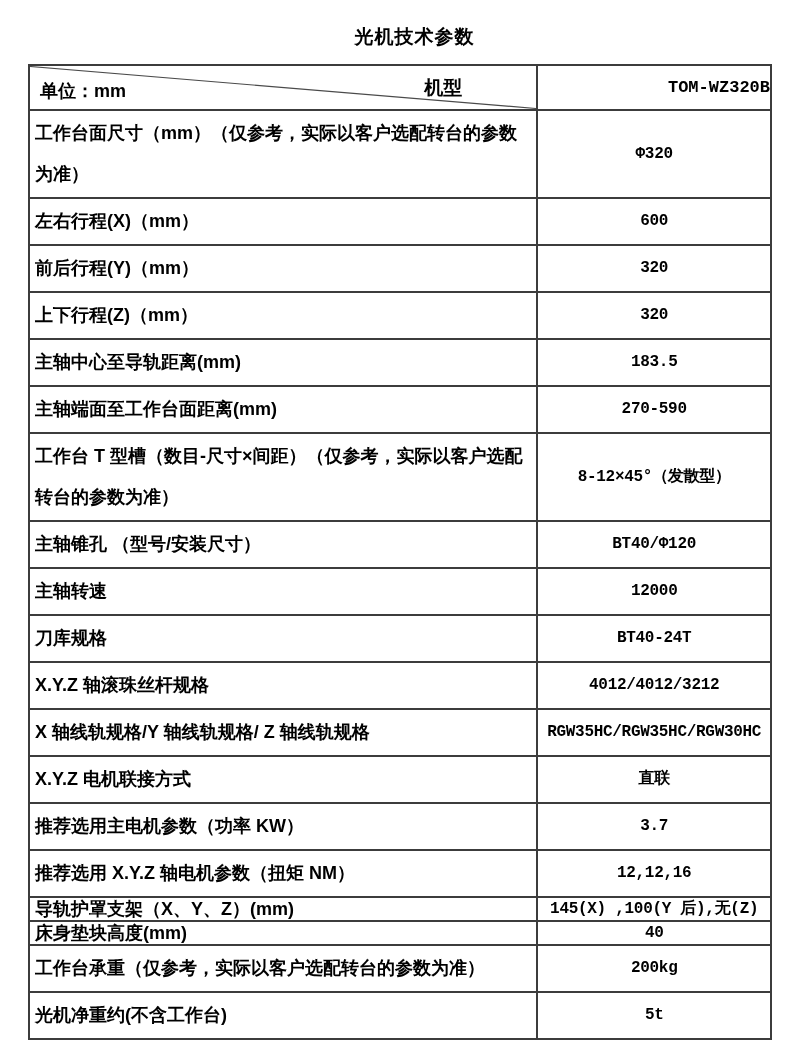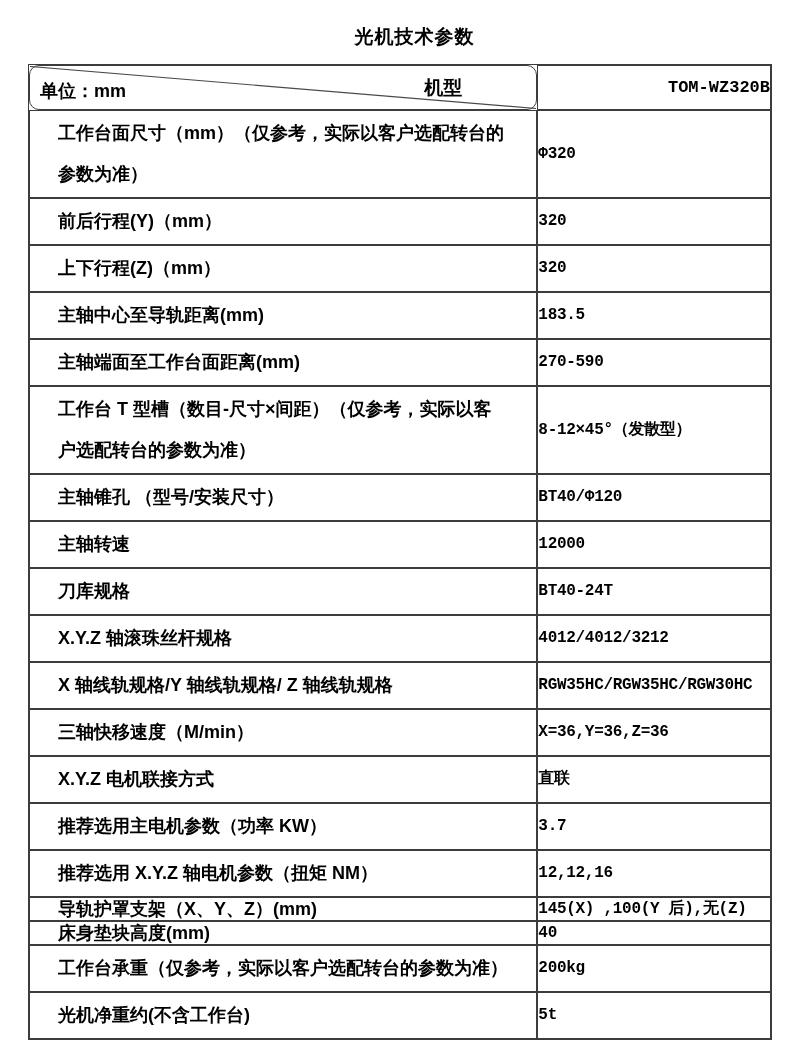--- a/index.html
+++ b/index.html
@@ -30,43 +30,43 @@
   col.c-label { width: 507px; }
   col.c-value { width: 233px; }
   td, th {
     border: 1px solid #3c3c3c;
     vertical-align: middle;
     font-weight: 700;
   }
   td.label {
     font-size: 18px;
     line-height: 41px;
-    padding: 2px 28px;
+    padding: 2px 5px;
     text-align: left;
   }
   td.value {
     font-family: "Liberation Mono", "DejaVu Sans Mono", monospace;
     font-size: 16px;
     line-height: 41px;
     padding: 2px 0;
+    text-align: center;
     letter-spacing: -0.3px;
   }
   
   tbody tr:nth-child(16) td, tbody tr:nth-child(17) td {
     line-height: 20px;
     padding-top: 1px;
     padding-bottom: 1px;
     margin-left: 23px;
   }
   
   th.param-head {
     position: relative;
     height: 45px;
     font-weight: 700;
-    border-radius: 10px;
   }
   th.param-head svg.diag {
     position: absolute;
     top: 0; left: 0;
     width: 100%; height: 100%;
     display: block;
   }
   .unit-label {
     position: absolute;
     left: 10px; bottom: 6px;
@@ -107,20 +107,24 @@
         </th>
         <th class="model-value-cell">TOM-WZ320B</th>
       </tr>
     </thead>
     <tbody>
         <tr>
     <td class="label">工作台面尺寸（mm）（仅参考，实际以客户选配转台的参数为准）</td>
     <td class="value">Φ320</td>
   </tr>
         <tr>
+    <td class="label">左右行程(X)（mm）</td>
+    <td class="value">600</td>
+  </tr>
+        <tr>
     <td class="label">前后行程(Y)（mm）</td>
     <td class="value">320</td>
   </tr>
         <tr>
     <td class="label">上下行程(Z)（mm）</td>
     <td class="value">320</td>
   </tr>
         <tr>
     <td class="label">主轴中心至导轨距离(mm)</td>
     <td class="value">183.5</td>
@@ -147,24 +151,20 @@
   </tr>
         <tr>
     <td class="label">X.Y.Z 轴滚珠丝杆规格</td>
     <td class="value">4012/4012/3212</td>
   </tr>
         <tr>
     <td class="label">X 轴线轨规格/Y 轴线轨规格/ Z 轴线轨规格</td>
     <td class="value">RGW35HC/RGW35HC/RGW30HC</td>
   </tr>
         <tr>
-    <td class="label">三轴快移速度（M/min）</td>
-    <td class="value">X=36,Y=36,Z=36</td>
-  </tr>
-        <tr>
     <td class="label">X.Y.Z 电机联接方式</td>
     <td class="value">直联</td>
   </tr>
         <tr>
     <td class="label">推荐选用主电机参数（功率 KW）</td>
     <td class="value">3.7</td>
   </tr>
         <tr>
     <td class="label">推荐选用 X.Y.Z 轴电机参数（扭矩 NM）</td>
     <td class="value">12,12,16</td>

